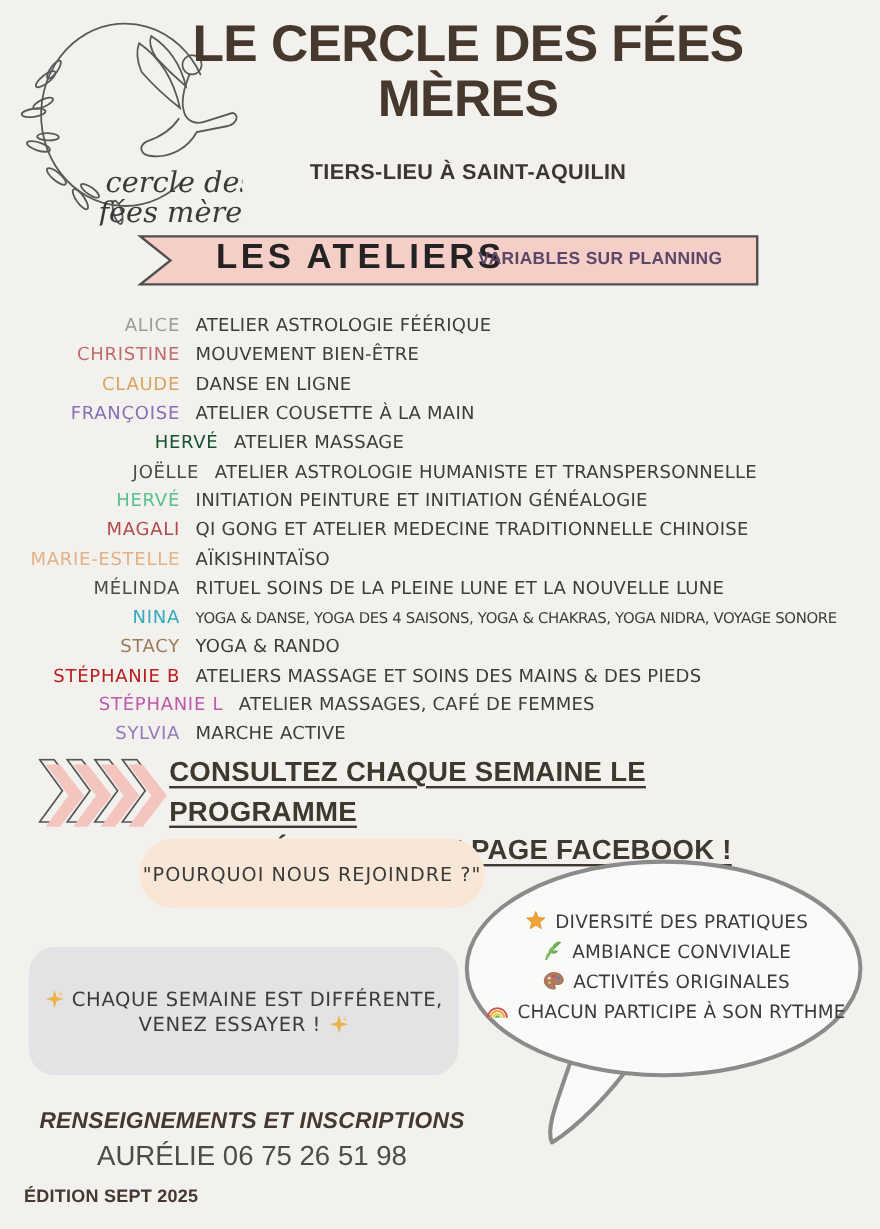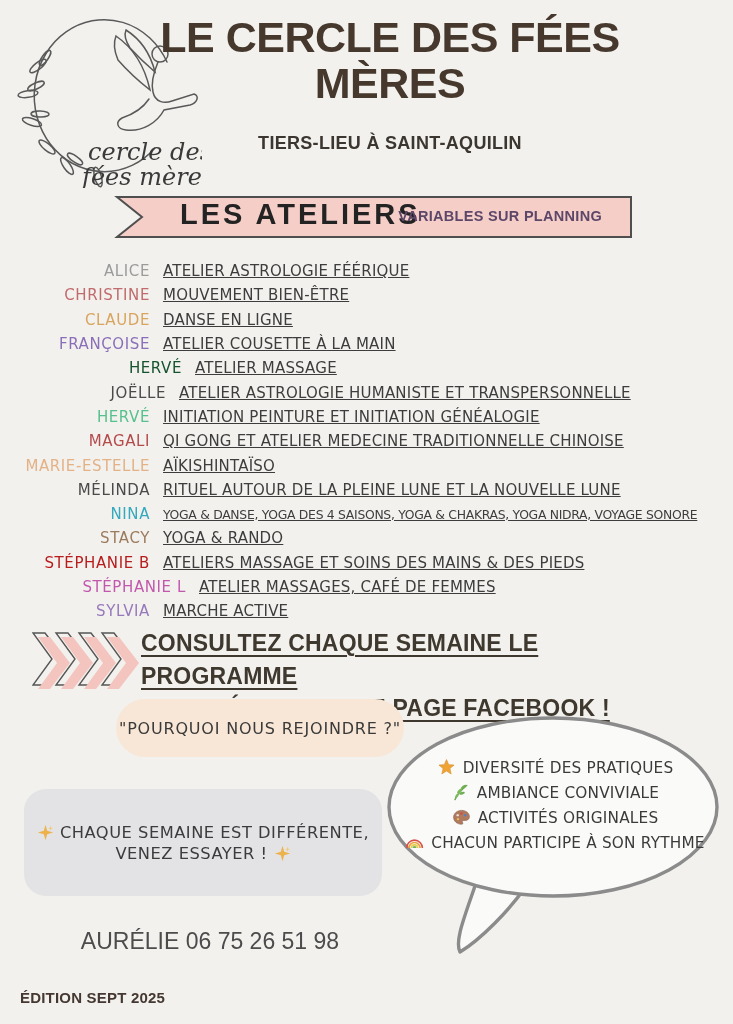--- a/index.html
+++ b/index.html
@@ -20,21 +20,21 @@
   .banner svg{position:absolute;left:0;top:0;}
   .banner-title{position:absolute;left:66px;top:4px;font-family:"Liberation Sans",sans-serif;
                 font-weight:800;font-size:29px;letter-spacing:3px;color:#232323;}
   .banner-note{position:absolute;right:32px;top:14px;font-family:"Liberation Sans",sans-serif;
                font-weight:700;font-size:14.5px;color:#5d4769;letter-spacing:.3px;}
 
   
   .list{position:absolute;left:0;top:259px;width:733px;}
   .row{display:flex;align-items:center;height:24.3px;}
   .row-name{flex:none;width:150px;text-align:right;font-size:15px;letter-spacing:.6px;white-space:nowrap;}
-  .row-activity{margin-left:13px;font-size:15px;color:#3d3d3d;letter-spacing:.2px;white-space:nowrap;text-decoration:underline;}
+  .row-activity{margin-left:13px;font-size:15px;color:#3d3d3d;letter-spacing:.2px;white-space:nowrap;}
   .row.compact .row-activity{font-size:12.4px;letter-spacing:-.3px;}
 
   
   .chevrons{position:absolute;left:32px;top:632px;}
   .notice{position:absolute;left:141px;top:627px;width:520px;font-family:"Liberation Sans",sans-serif;
           font-weight:800;font-size:23px;color:#3e382e;line-height:1.42;letter-spacing:.2px;}
   .notice span{text-decoration:underline;text-decoration-thickness:2px;text-underline-offset:4px;}
 
   
   .why-blob{position:absolute;left:116px;top:699px;width:288px;height:58px;background:#f8e7d6;
@@ -156,21 +156,21 @@
     <span class="row-activity">QI GONG ET ATELIER MEDECINE TRADITIONNELLE CHINOISE</span>
   </div>
 
   <div class="row">
     <span class="row-name" style="color: rgb(227, 178, 135);">MARIE-ESTELLE</span>
     <span class="row-activity">AÏKISHINTAÏSO</span>
   </div>
 
   <div class="row">
     <span class="row-name" style="color: rgb(74, 74, 74);">MÉLINDA</span>
-    <span class="row-activity">RITUEL AUTOUR DE LA PLEINE LUNE ET LA NOUVELLE LUNE</span>
+    <span class="row-activity">RITUEL SOINS DE LA PLEINE LUNE ET LA NOUVELLE LUNE</span>
   </div>
 
   <div class="row compact">
     <span class="row-name" style="color: rgb(53, 169, 189);">NINA</span>
     <span class="row-activity">YOGA &amp; DANSE, YOGA DES 4 SAISONS, YOGA &amp; CHAKRAS, YOGA NIDRA, VOYAGE SONORE</span>
   </div>
 
   <div class="row">
     <span class="row-name" style="color: rgb(155, 123, 93);">STACY</span>
     <span class="row-activity">YOGA &amp; RANDO</span>
@@ -293,17 +293,18 @@
       <span class="sparkle">
         <svg viewBox="0 0 20 20">
             <path d="M10 1 L12 8 L19 10 L12 12 L10 19 L8 12 L1 10 L8 8 Z" fill="#edb24c"></path>
             <path d="M16 2 L16.8 4.4 L19 5 L16.8 5.6 L16 8 L15.2 5.6 L13 5 L15.2 4.4 Z" fill="#f2c878"></path>
           </svg>
       </span>
     </div>
   </div>
 
   <div class="contact">
+    <div class="contact-heading">RENSEIGNEMENTS ET INSCRIPTIONS</div>
     <div class="contact-phone">AURÉLIE 06 75 26 51 98</div>
   </div>
 
   <div class="edition">ÉDITION SEPT 2025</div>
 </div>
 
 </body></html>

